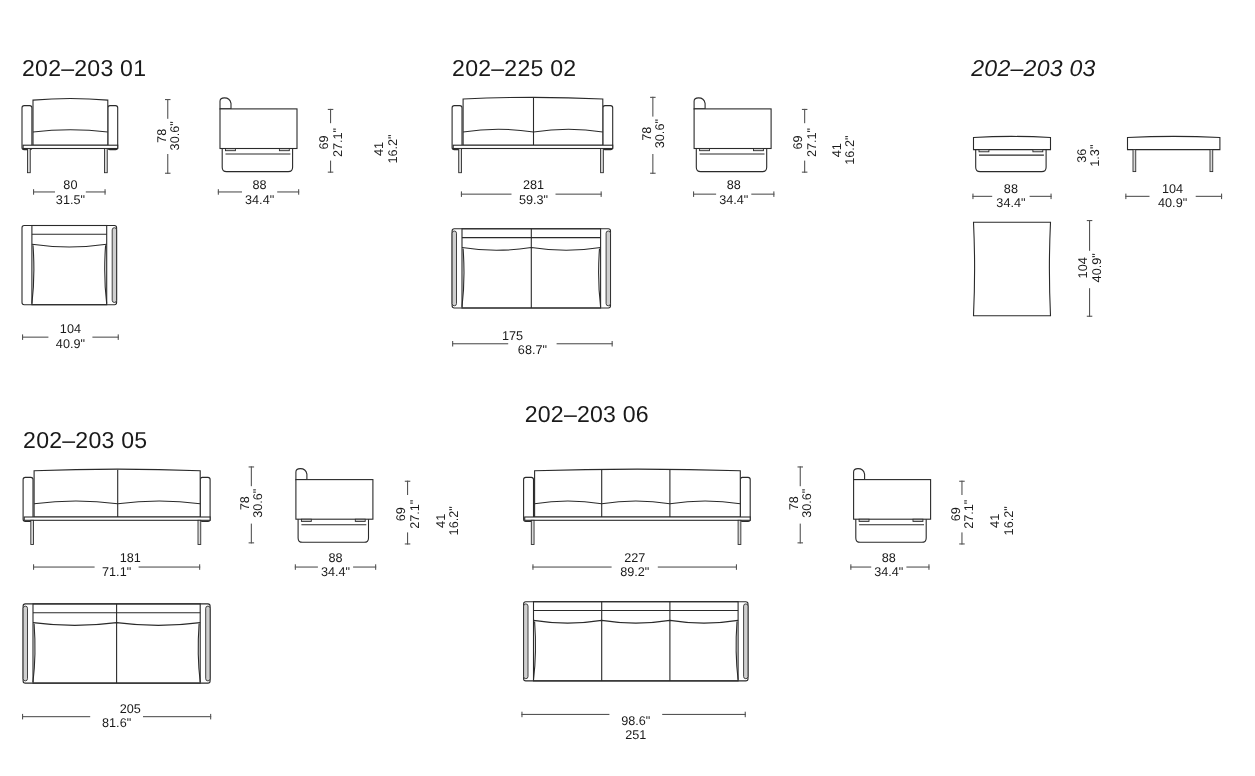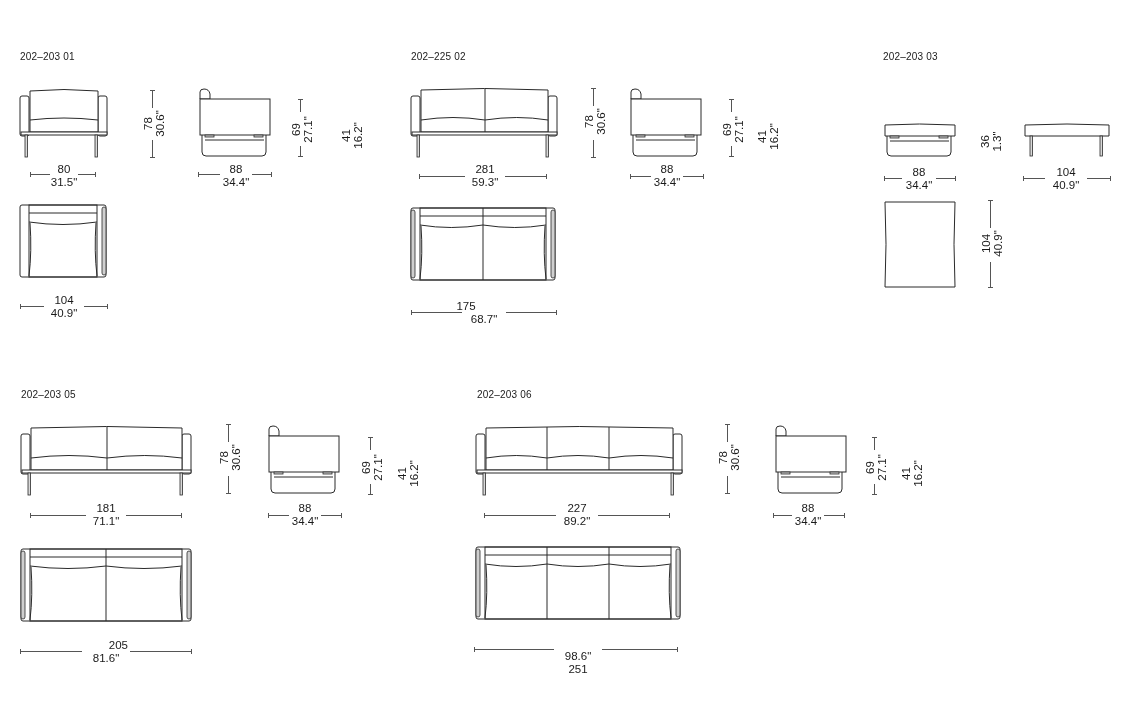--- a/index.html
+++ b/index.html
@@ -1,18 +1,18 @@
 <!DOCTYPE html>
 <html><head>
 <meta charset="utf-8">
 <style>
   html, body { margin: 0; padding: 0; background: #ffffff; }
   body { width: 1141px; height: 705px; position: relative; overflow: hidden;
          font-family: "Liberation Sans", "DejaVu Sans", sans-serif; color: #1a1a1a; }
-  .title { position: absolute; font-size: 10px; letter-spacing: 0.2px; color: #1a1a1a; white-space: nowrap; }
+  .title { position: absolute; font-size: 21px; letter-spacing: 0.2px; color: #1a1a1a; white-space: nowrap; }
   .dim { position: absolute; font-size: 11.5px; line-height: 11px; text-align: center; color: #1a1a1a; white-space: nowrap; }
   .dimv { position: absolute; font-size: 11.5px; line-height: 11px; text-align: center; color: #1a1a1a;
           transform: rotate(-90deg); transform-origin: center center; white-space: nowrap; }
   .hline { position: absolute; height: 0; border-top: 1px solid #555; }
   .hline::before, .hline::after { content: ""; position: absolute; top: -3px; width: 0; height: 5px; border-left: 1px solid #555; }
   .hline::before { left: 0; } .hline::after { right: 0; }
   .vline { position: absolute; width: 0; border-left: 1px solid #555; }
   .vline::before, .vline::after { content: ""; position: absolute; left: -3px; height: 0; width: 5px; border-top: 1px solid #555; }
   .vline::before { top: 0; } .vline::after { bottom: 0; }
   .gapmask { position: absolute; background: #fff; }
@@ -138,21 +138,21 @@
     <rect class="g" x="2" y="4" width="4" height="68" rx="2"></rect>
     <rect class="g" x="142" y="4" width="4" height="68" rx="2"></rect>
   </svg>
   <div class="hline" style="left:411px; top:312px; width:146px;"></div>
   <div class="gapmask" style="left:462px; top:302px; width:44px; height:26px;"></div>
   <div class="dim" style="left:444px; top:301px; width:44px;">175</div>
   <div class="dim" style="left:462px; top:314px; width:44px;">68.7"</div>
 </div>
 
 <div>
-  <div class="title" style="left:883px; top:51px;">202–203 03</div>
+  <div class="title" style="left:883px; top:51px;font-style:italic;">202–203 03</div>
 
   <svg style="left:883px; top:123px;" width="74" height="36" viewBox="0 0 74 36">
     <path class="f" d="M2 2 Q36 0 72 2 L72 13 L2 13 Z"></path>
     <path class="s" d="M4 13 L4 29 Q4 33 8 33 L64 33 Q68 33 68 29 L68 13"></path>
     <path class="s" d="M7 18 L66 18"></path>
     <rect class="g" x="7" y="13" width="9" height="2"></rect>
     <rect class="g" x="56" y="13" width="9" height="2"></rect>
   </svg>
   <div class="hline" style="left:884px; top:178px; width:72px;"></div>
   <div class="gapmask" style="left:902px; top:168px; width:34px; height:24px;"></div>
@@ -189,21 +189,21 @@
     <rect class="f" x="163" y="10" width="9" height="40" rx="2"></rect>
     <path class="f" d="M12 4 Q88 1 163 4 L163 46 L12 46 Z"></path>
     <path class="s" d="M88 3 L88 46"></path>
     <path class="s" d="M12 34 Q50 29 88 34 Q126 29 163 34"></path>
     <rect class="f" x="3" y="46" width="169" height="3"></rect>
     <rect class="leg" x="9" y="49" width="2.5" height="22"></rect>
     <rect class="leg" x="161" y="49" width="2.5" height="22"></rect>
   </svg>
   <div class="hline" style="left:30px; top:515px; width:152px;"></div>
   <div class="gapmask" style="left:86px; top:505px; width:40px; height:24px;"></div>
-  <div class="dim" style="left:84px; top:503px; width:44px;">181</div>
+  <div class="dim" style="left:84px; top:503px; width:44px;text-align:right;">181</div>
   <div class="dim" style="left:84px; top:516px; width:44px;">71.1"</div>
 
   <div class="vline" style="left:228px; top:424px; height:70px;"></div>
   <div class="gapmask" style="left:216px; top:442px; width:24px; height:34px;"></div>
   <div class="dimv" style="left:204px; top:452px; width:40px;">78</div>
   <div class="dimv" style="left:216px; top:452px; width:40px;">30.6"</div>
 
   <svg style="left:267px; top:425px;" width="74" height="72" viewBox="0 0 74 72">
     <path class="f" d="M2 11 L2 4 Q2 1 6 1 Q11 1 12 6 L12 11 Z"></path>
     <rect class="f" x="2" y="11" width="70" height="36"></rect>
@@ -236,21 +236,21 @@
     <rect class="g" x="2" y="4" width="4" height="68" rx="2"></rect>
     <rect class="g" x="168" y="4" width="4" height="68" rx="2"></rect>
   </svg>
   <div class="hline" style="left:20px; top:651px; width:172px;"></div>
   <div class="gapmask" style="left:82px; top:641px; width:48px; height:26px;"></div>
   <div class="dim" style="left:84px; top:640px; width:44px;text-align:right;">205</div>
   <div class="dim" style="left:84px; top:653px; width:44px;">81.6"</div>
 </div>
 
 <div>
-  <div class="title" style="left:477px; top:389px;">202–203 06</div>
+  <div class="title" style="left:477px; top:366px;">202–203 06</div>
 
   <svg style="left:474px; top:424px;" width="210" height="74" viewBox="0 0 210 74">
     <rect class="f" x="2" y="10" width="9" height="40" rx="2"></rect>
     <rect class="f" x="199" y="10" width="9" height="40" rx="2"></rect>
     <path class="f" d="M12 4 Q105 1 199 4 L199 46 L12 46 Z"></path>
     <path class="s" d="M73 3 L73 46"></path>
     <path class="s" d="M135 3 L135 46"></path>
     <path class="s" d="M12 34 Q42 29 73 34 Q104 29 135 34 Q167 29 199 34"></path>
     <rect class="f" x="3" y="46" width="205" height="3"></rect>
     <rect class="leg" x="9" y="49" width="2.5" height="22"></rect>

